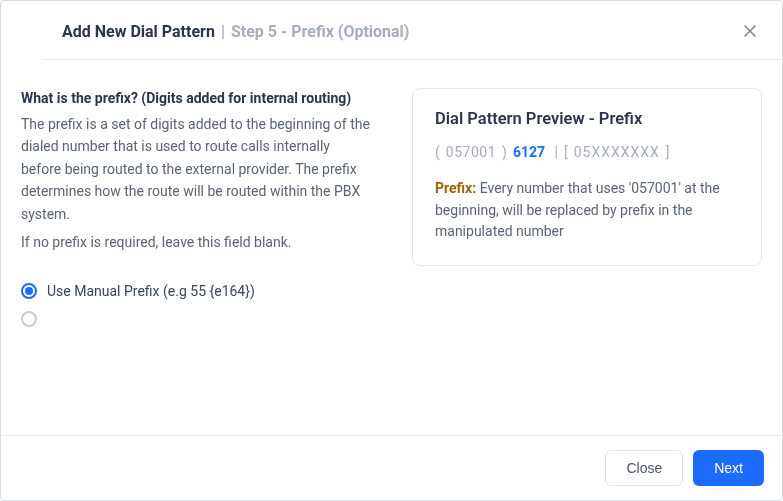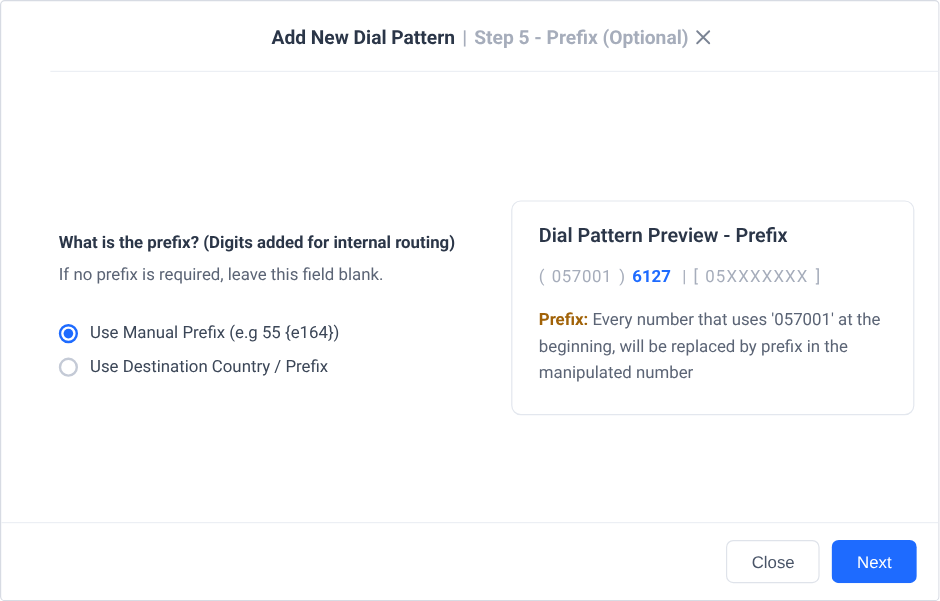--- a/index.html
+++ b/index.html
@@ -16,21 +16,21 @@
     border-radius: 4px;
     display: flex;
     flex-direction: column;
     overflow: hidden;
   }
   .header {
     padding: 18px 20px 16px 20px;
     border-bottom: 1px solid #eceff4;
     display: flex;
     align-items: center;
-    justify-content: center;
+    justify-content: space-between;
     margin-left: 41px;
   }
   .header-title {
     display: flex;
     align-items: baseline;
     gap: 6px;
     font-size: 16px;
     font-weight: 700;
   }
   .title-main { color: #2b3648; }
@@ -40,22 +40,21 @@
     cursor: pointer;
     color: #7b8494;
     padding: 4px;
     line-height: 0;
   }
   .body {
     flex: 1;
     padding: 28px 20px 10px 20px;
     display: flex;
     gap: 41px;
-    align-items: center;
-    margin-left: 28px;
+    align-items: flex-start;
   }
   .left { flex: 1; max-width: 400px; }
   .right { flex: 1; border-radius: 13px; }
   .q-heading {
     font-weight: 700;
     color: #2b3648;
     margin-bottom: 4px;
     line-height: 1.5;
   }
   .explain {
@@ -171,33 +170,33 @@
     <div class="close-x">
       <svg width="16" height="16" viewBox="0 0 16 16">
           <path d="M3 3 L13 13 M13 3 L3 13" stroke="currentColor" stroke-width="1.6" stroke-linecap="round"></path>
         </svg>
     </div>
   </div>
 
   <div class="body">
     <div class="left">
       <div class="q-heading">What is the prefix? (Digits added for internal routing)</div>
+      <div class="explain">The prefix is a set of digits added to the beginning of the dialed number that is used to route calls internally before being routed to the external provider. The prefix determines how the route will be routed within the PBX system.</div>
       <div class="sub-line">If no prefix is required, leave this field blank.</div>
 
       <div class="radio-row">
         <span class="radio-outer sel">
             <span class="radio-inner"></span>
           </span>
         <span class="radio-label">Use Manual Prefix (e.g 55 {e164})</span>
       </div>
 
 
       <div class="radio-row">
         <span class="radio-outer"></span>
-        <span class="radio-label">Use Destination Country / Prefix</span>
       </div>
     </div>
 
     <div class="right">
       <div class="preview-card">
         <div class="preview-title">Dial Pattern Preview - Prefix</div>
         <div class="pattern-line">
           <span class="br">(</span>
           <span class="tok-grey">057001</span>
           <span class="br">)</span>

